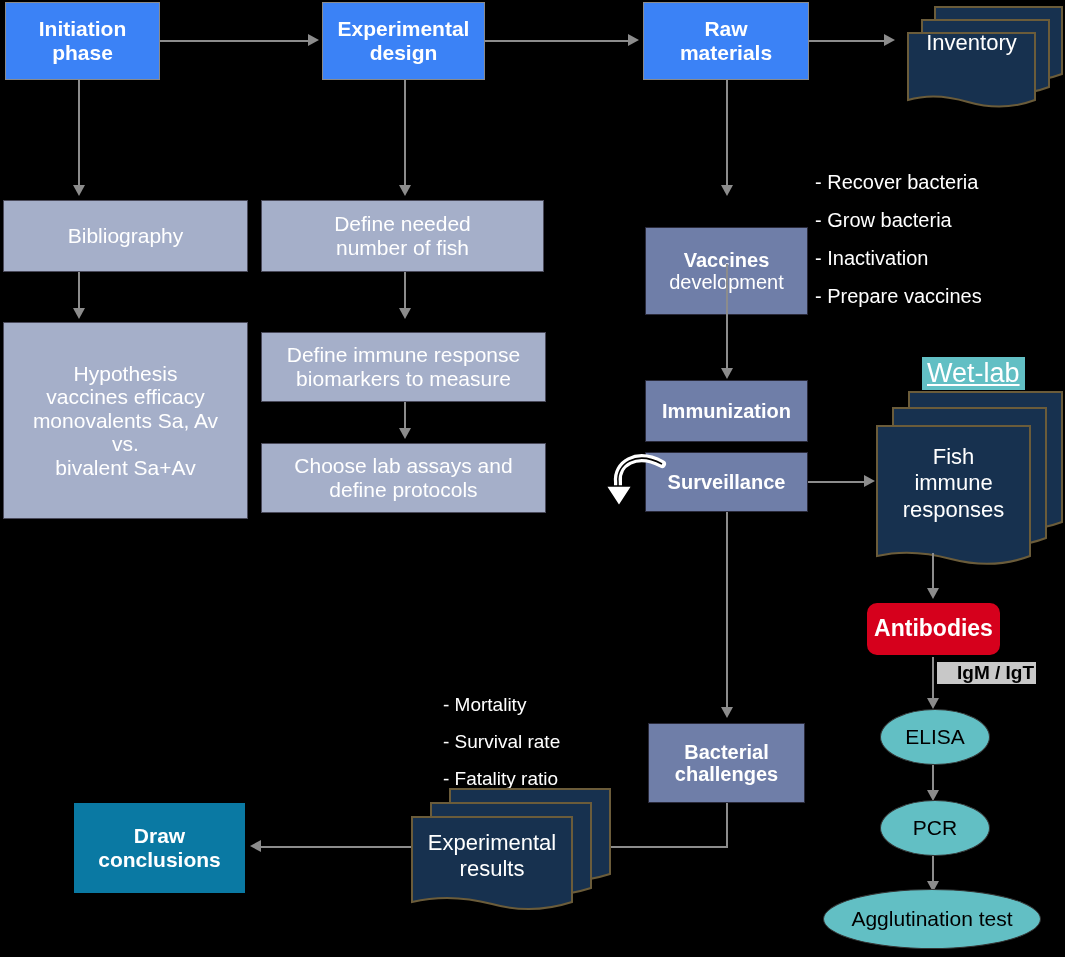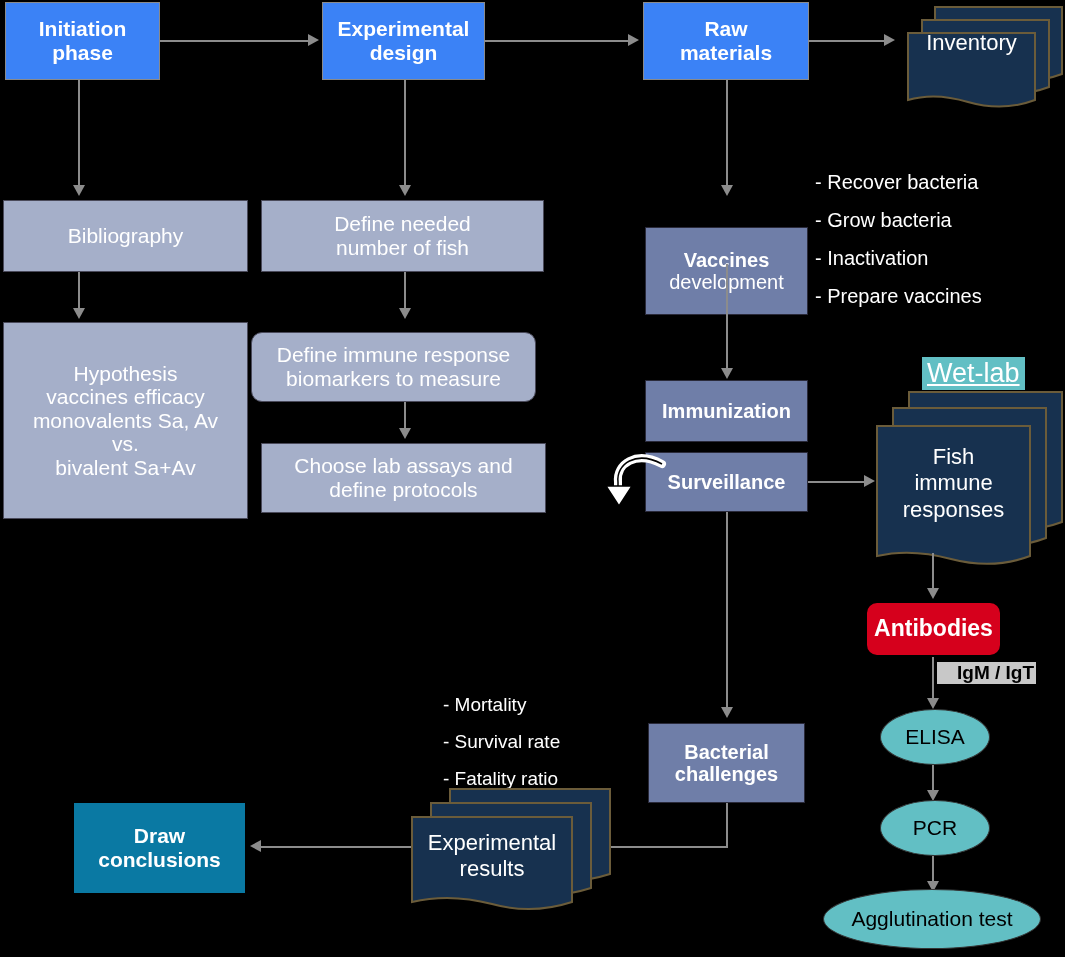--- a/index.html
+++ b/index.html
@@ -133,21 +133,21 @@
   <div class="node r-gray" style="left:3px;top:322px;width:245px;height:197px;">
     <span>
       <span>Hypothesis</span><br>
       <span>vaccines efficacy</span><br>
       <span>monovalents Sa, Av</span><br>
       <span>vs.</span><br>
       <span>bivalent Sa+Av</span>
     </span>
   </div>
 
-  <div class="node r-gray" style="left:251px;top:332px;width:285px;height:70px;border-radius:11px;">
+  <div class="node r-gray" style="left:261px;top:332px;width:285px;height:70px;">
     <span>
       <span>Define immune response</span><br>
       <span>biomarkers to measure</span>
     </span>
   </div>
 
   <div class="ln lnv" style="left:404px;top:402px;height:32px;"></div>
   <div class="arrow ar-down" style="left:399px;top:428px;"></div>
 
   <div class="node r-gray" style="left:261px;top:443px;width:285px;height:70px;">

